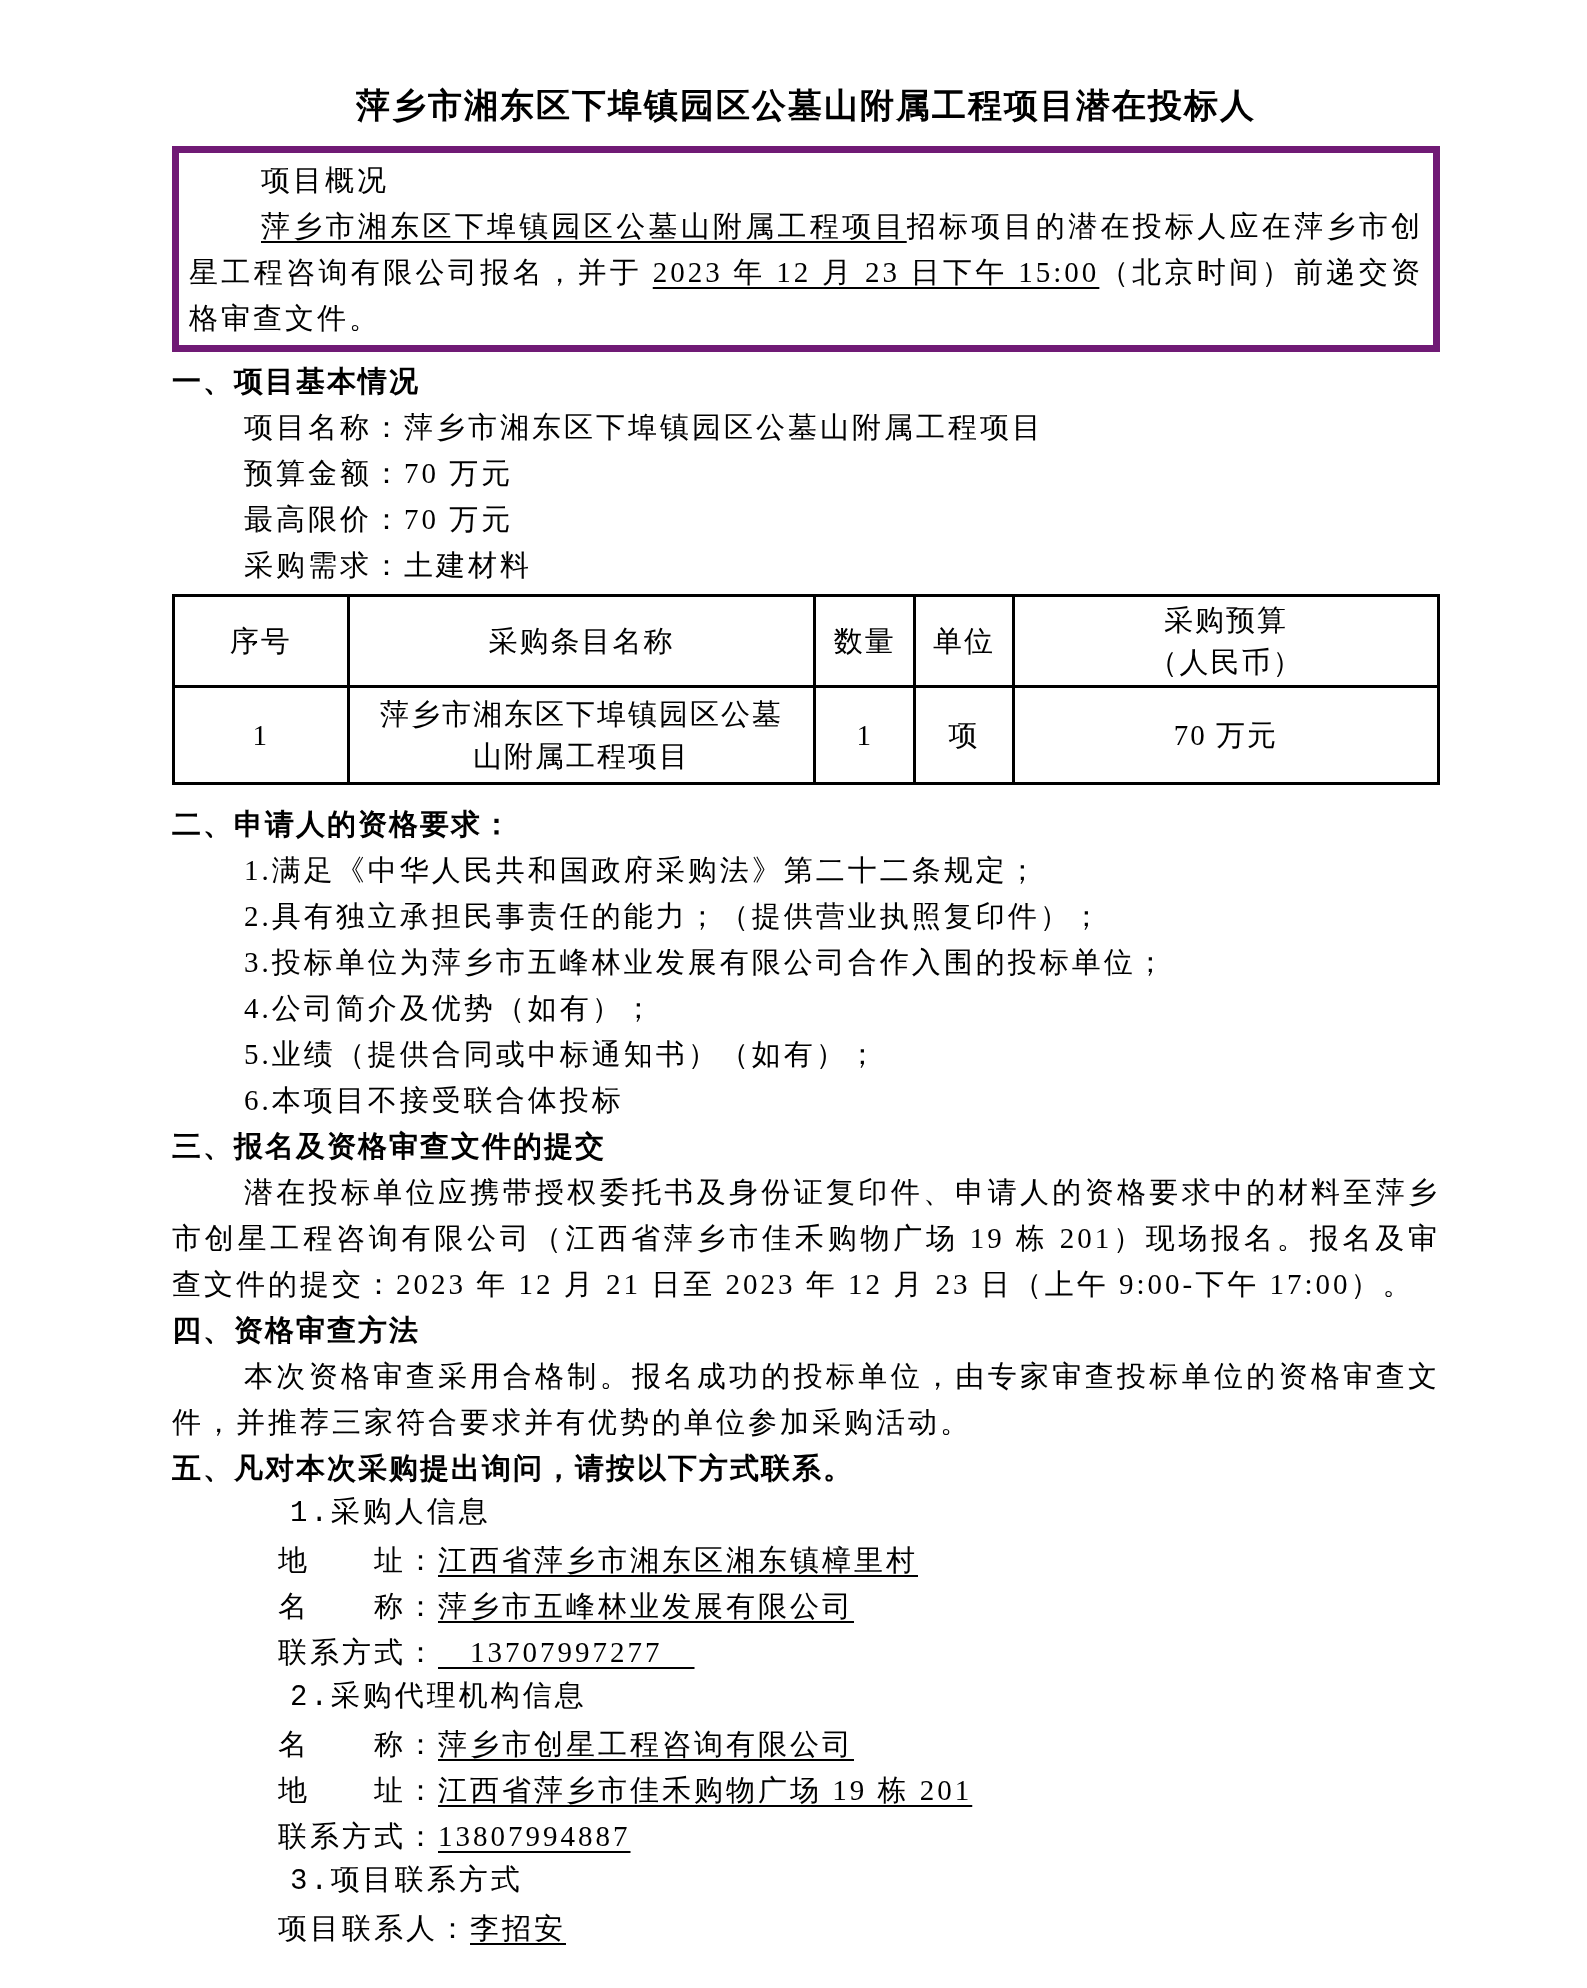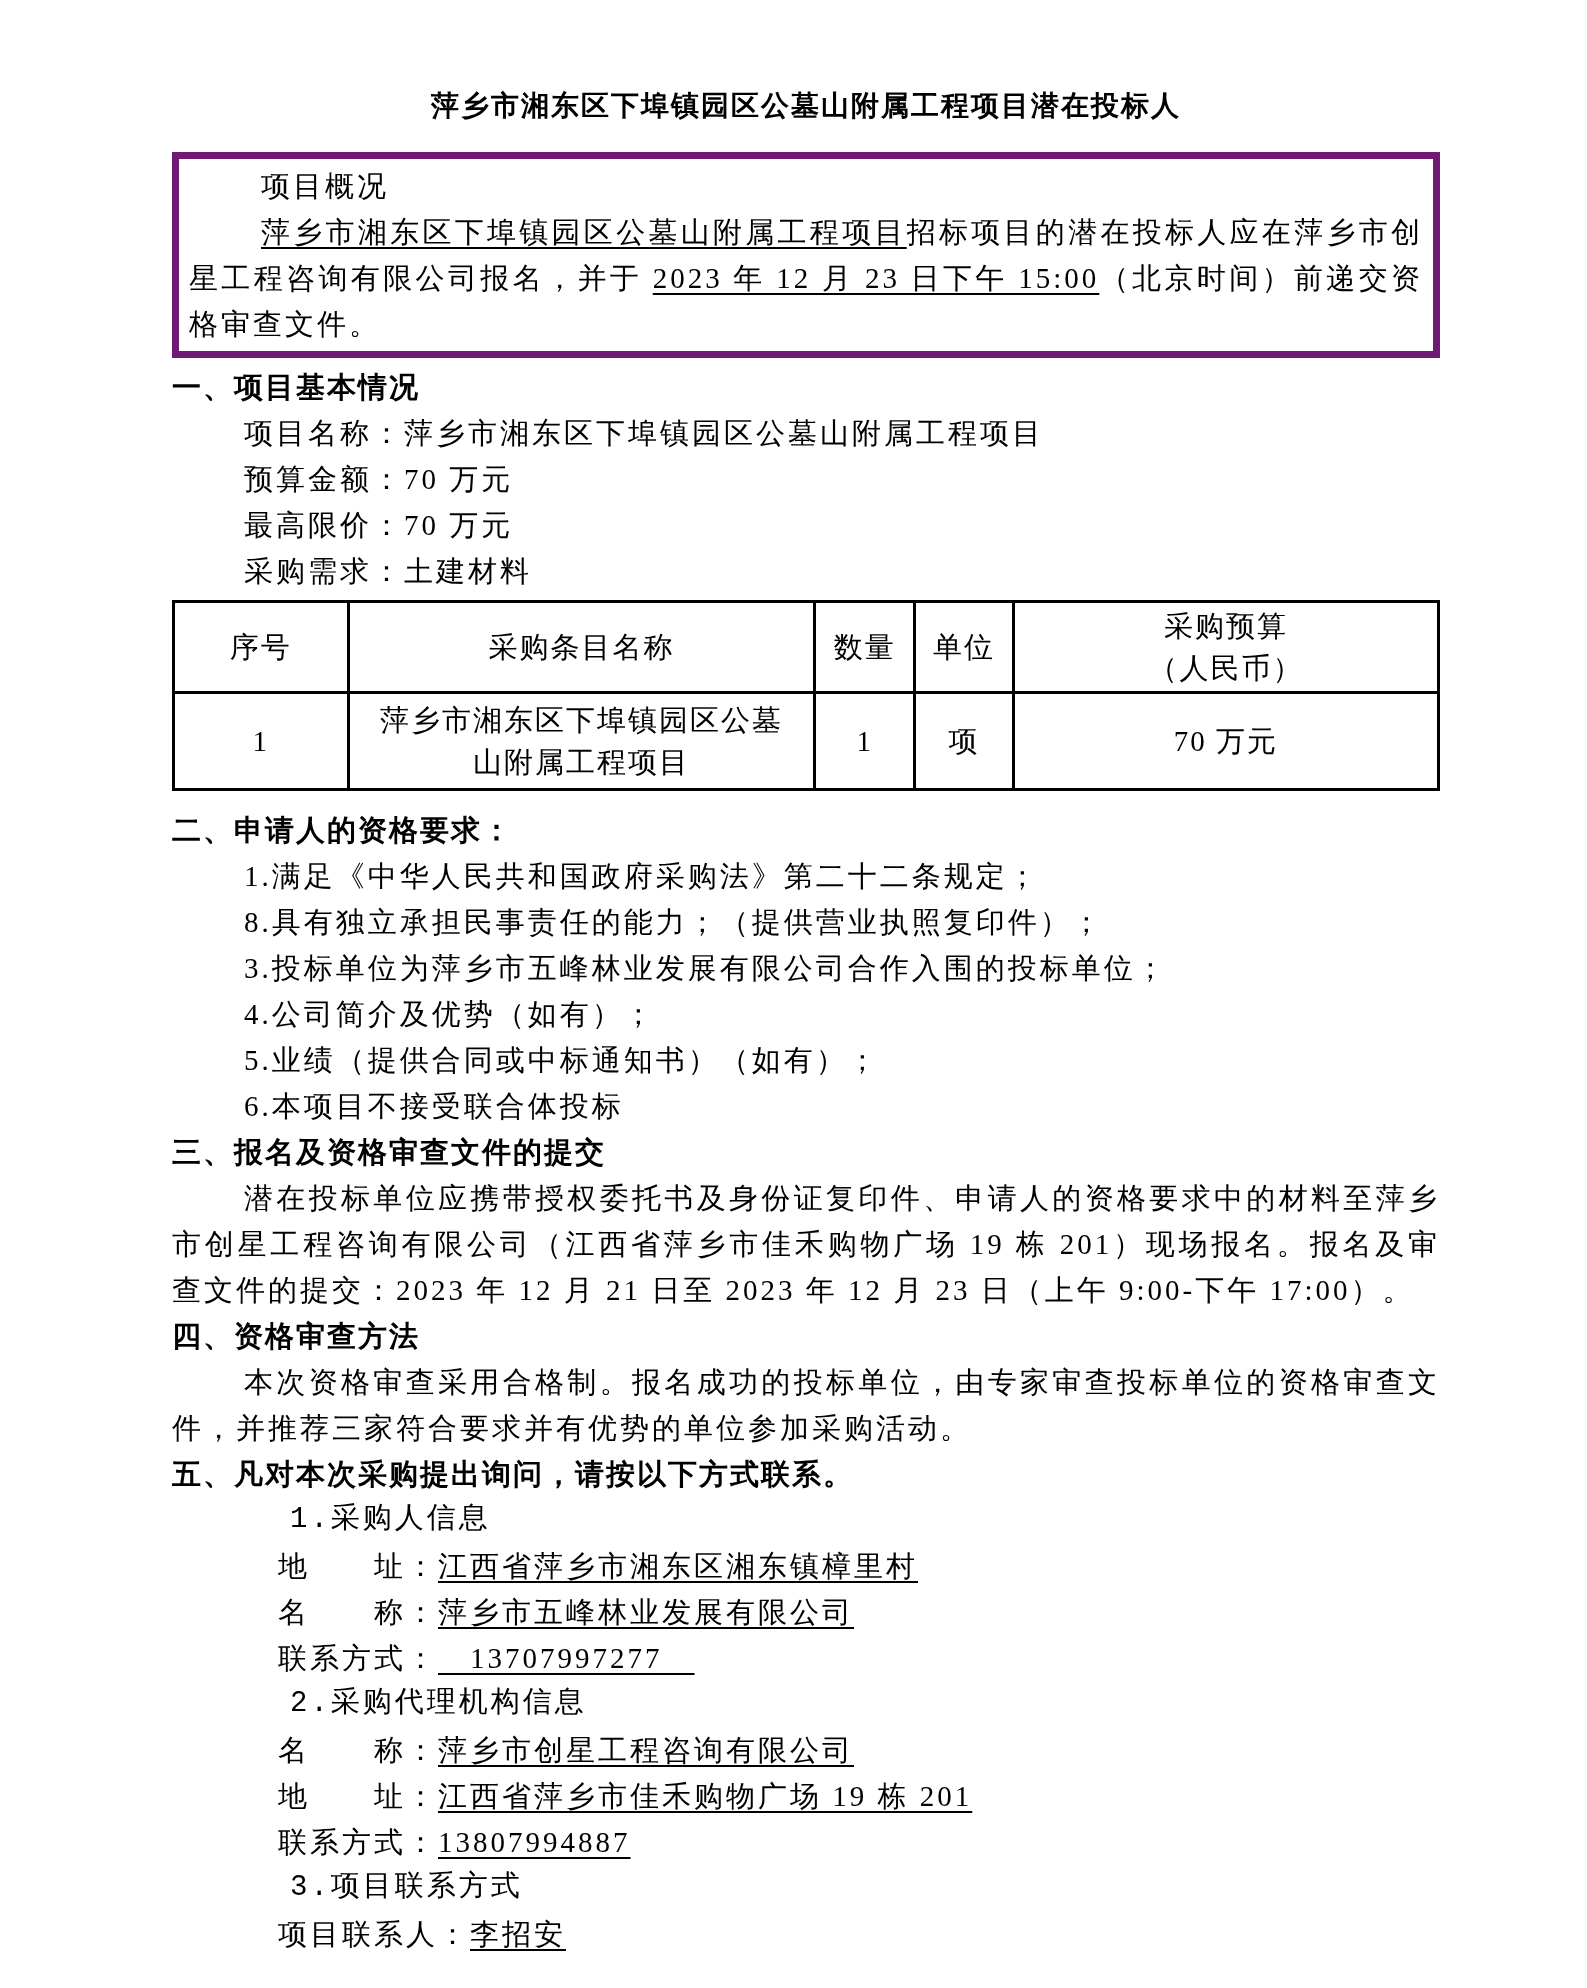--- a/index.html
+++ b/index.html
@@ -16,24 +16,24 @@
   }
   .page {
     box-sizing: border-box;
     width: 1587px;
     height: 1988px;
     padding: 78px 147px 0 172px;
   }
   .doc-title {
     text-align: center;
     font-weight: bold;
-    font-size: 28px;
+    font-size: 34px;
     line-height: 56px;
     letter-spacing: 2px;
-    margin-bottom: 18px;
+    margin-bottom: 12px;
   }
   .overview-box {
     border: 7px solid #701a75;
     padding: 4px 10px 4px 10px;
     margin-bottom: 6px;
   }
   .indented { text-indent: 72px; }
   .para { text-align: justify; }
   u, .ul {
     text-decoration: underline;
@@ -113,21 +113,21 @@
 山附属工程项目</td>
         <td>1</td>
         <td>项</td>
         <td>70 万元</td>
       </tr>
     </tbody>
   </table>
 
   <div class="sec-heading">二、申请人的资格要求：</div>
   <div class="indented">1.满足《中华人民共和国政府采购法》第二十二条规定；</div>
-  <div class="indented">8.具有独立承担民事责任的能力；（提供营业执照复印件）；</div>
+  <div class="indented">2.具有独立承担民事责任的能力；（提供营业执照复印件）；</div>
   <div class="indented">3.投标单位为萍乡市五峰林业发展有限公司合作入围的投标单位；</div>
   <div class="indented">4.公司简介及优势（如有）；</div>
   <div class="indented">5.业绩（提供合同或中标通知书）（如有）；</div>
   <div class="indented">6.本项目不接受联合体投标</div>
 
   <div class="sec-heading">三、报名及资格审查文件的提交</div>
   <div class="indented para">潜在投标单位应携带授权委托书及身份证复印件、申请人的资格要求中的材料至萍乡市创星工程咨询有限公司（江西省萍乡市佳禾购物广场 19 栋 201）现场报名。报名及审查文件的提交：2023 年 12 月 21 日至 2023 年 12 月 23 日（上午 9:00-下午 17:00）。</div>
 
   <div class="sec-heading">四、资格审查方法</div>
   <div class="indented para">本次资格审查采用合格制。报名成功的投标单位，由专家审查投标单位的资格审查文件，并推荐三家符合要求并有优势的单位参加采购活动。</div>

